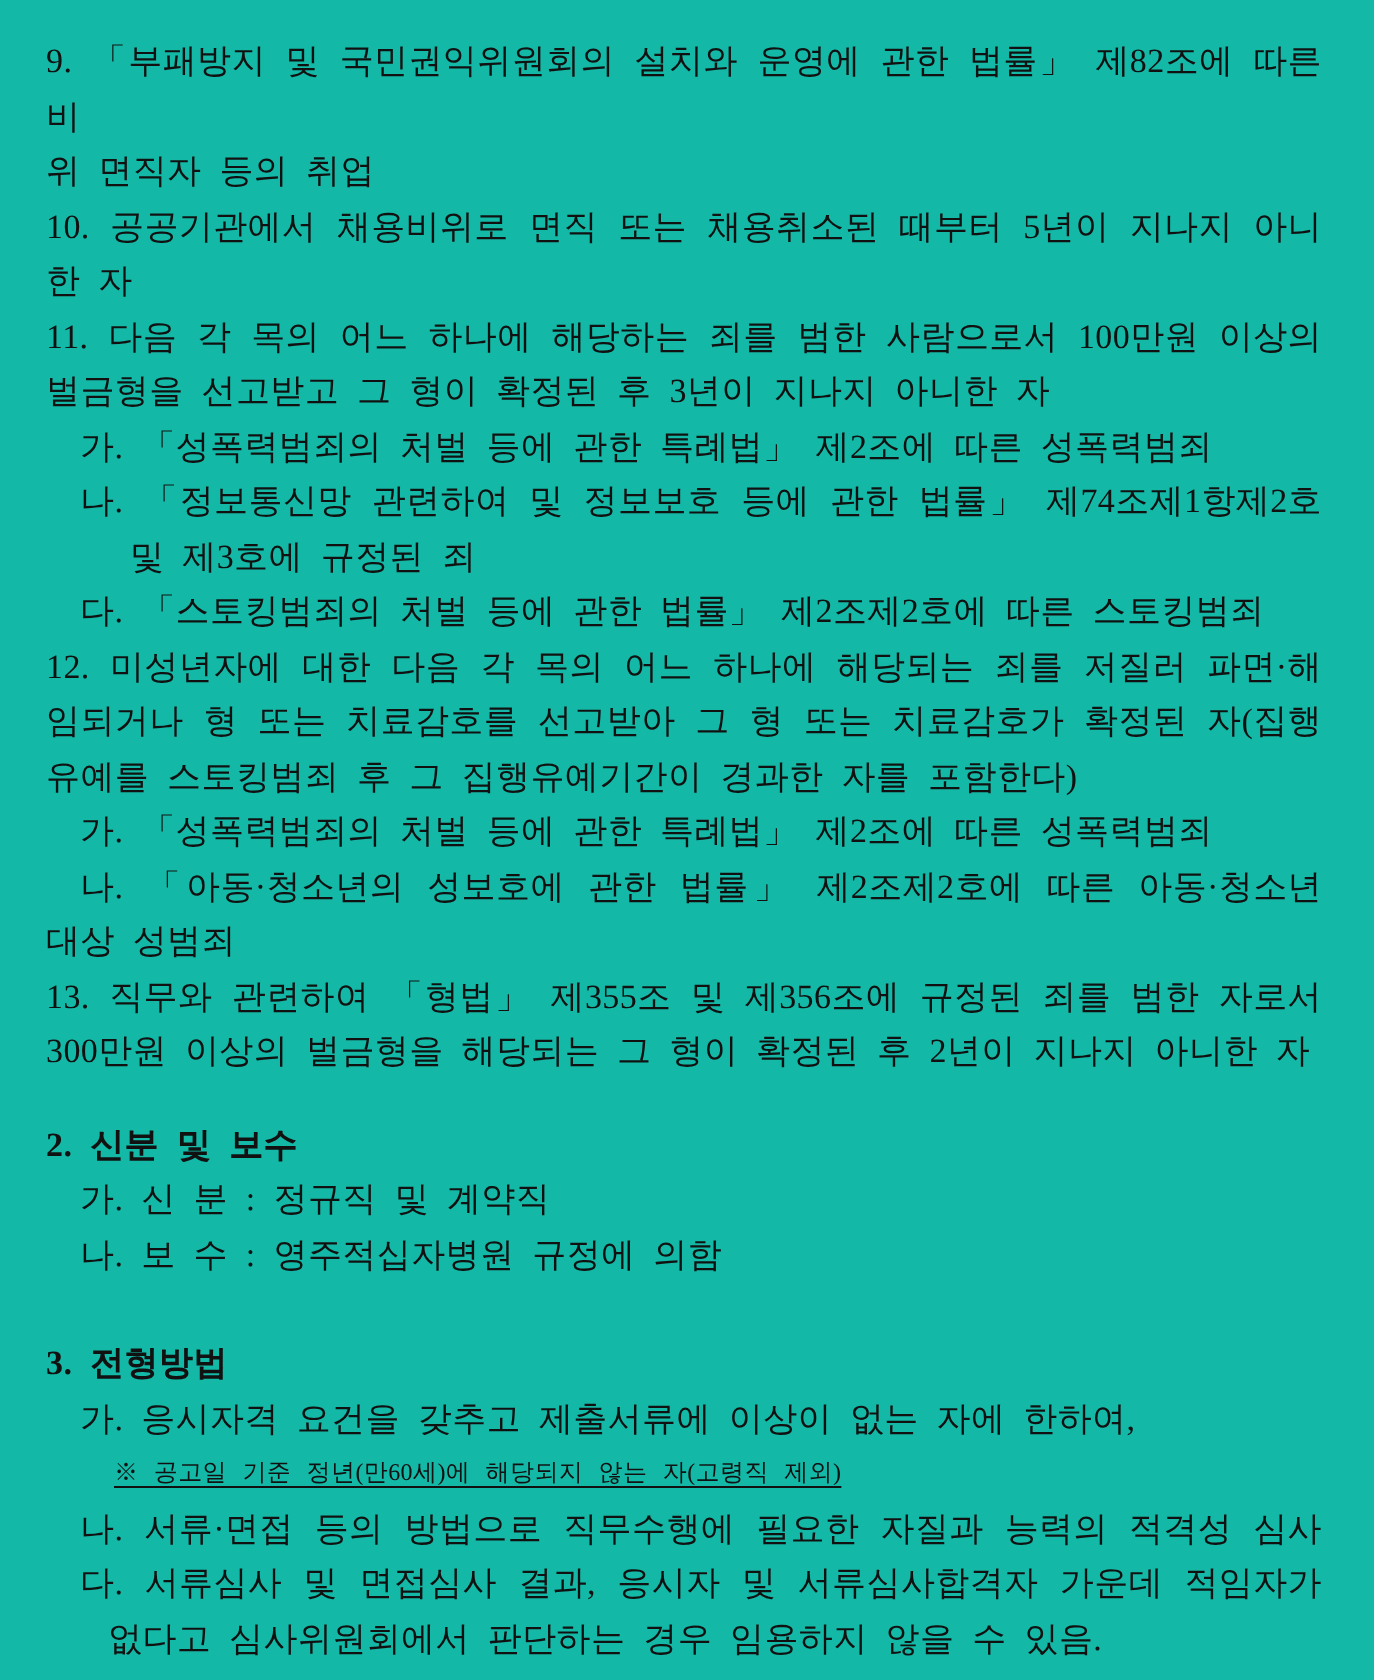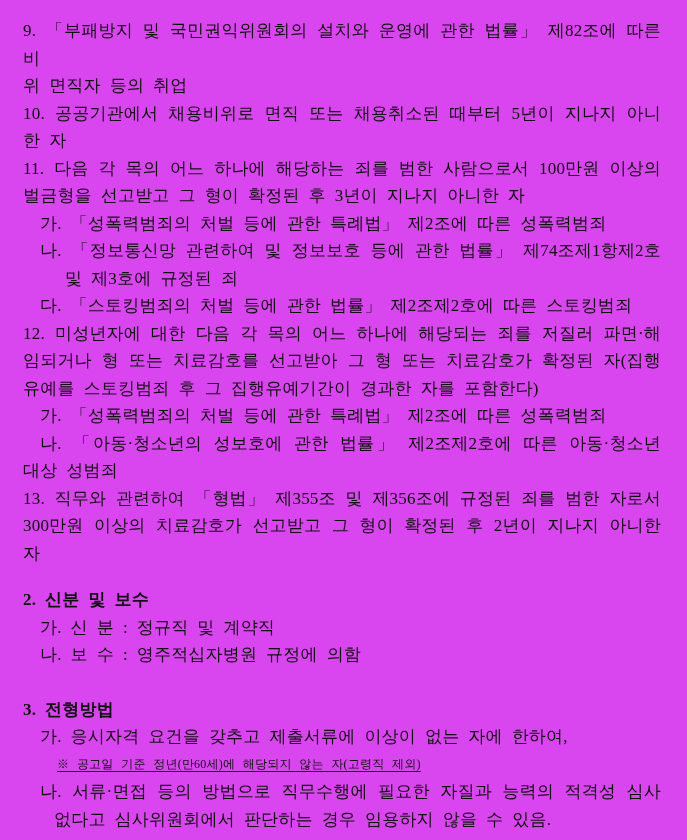--- a/index.html
+++ b/index.html
@@ -5,21 +5,21 @@
   html, body {
     margin: 0;
     padding: 0;
     background: #ffffff;
   }
   .page {
     position: relative;
     box-sizing: border-box;
     width: 687px;
     height: 840px;
-    background: #d946ef;
+    background: #14b8a6;
     color: #111111;
     font-family: "Liberation Serif", "DejaVu Serif", serif;
     padding: 17px 26px 0 23px;
     overflow: hidden;
   }
   .ln {
     font-size: 17px;
     line-height: 27.5px;
     word-spacing: 4.5px;
     letter-spacing: 0.2px;
@@ -59,25 +59,26 @@
   <div class="ln sub j">나. 「정보통신망 관련하여 및 정보보호 등에 관한 법률」 제74조제1항제2호</div>
   <div class="ln sub2">및 제3호에 규정된 죄</div>
   <div class="ln sub">다. 「스토킹범죄의 처벌 등에 관한 법률」 제2조제2호에 따른 스토킹범죄</div>
   <div class="ln j">12. 미성년자에 대한 다음 각 목의 어느 하나에 해당되는 죄를 저질러 파면·해</div>
   <div class="ln j">임되거나 형 또는 치료감호를 선고받아 그 형 또는 치료감호가 확정된 자(집행</div>
   <div class="ln">유예를 스토킹범죄 후 그 집행유예기간이 경과한 자를 포함한다)</div>
   <div class="ln sub">가. 「성폭력범죄의 처벌 등에 관한 특례법」 제2조에 따른 성폭력범죄</div>
   <div class="ln sub j">나. 「아동·청소년의 성보호에 관한 법률」 제2조제2호에 따른 아동·청소년</div>
   <div class="ln">대상 성범죄</div>
   <div class="ln j">13. 직무와 관련하여 「형법」 제355조 및 제356조에 규정된 죄를 범한 자로서</div>
-  <div class="ln">300만원 이상의 치료감호가 선고받고 그 형이 확정된 후 2년이 지나지 아니한 자</div>
+  <div class="ln">300만원 이상의 벌금형을 해당되는 그 형이 확정된 후 2년이 지나지 아니한 자</div>
 
   <div class="ln sec">2. 신분 및 보수</div>
   <div class="ln sub">가. 신 분 : 정규직 및 계약직</div>
   <div class="ln sub">나. 보 수 : 영주적십자병원 규정에 의함</div>
 
   <div class="ln sec sec3">3. 전형방법</div>
   <div class="ln sub">가. 응시자격 요건을 갖추고 제출서류에 이상이 없는 자에 한하여,</div>
   <div class="ln note">※ 공고일 기준 정년(만60세)에 해당되지 않는 자(고령직 제외)</div>
   <div class="ln sub j">나. 서류·면접 등의 방법으로 직무수행에 필요한 자질과 능력의 적격성 심사</div>
+  <div class="ln sub j">다. 서류심사 및 면접심사 결과, 응시자 및 서류심사합격자 가운데 적임자가</div>
   <div class="ln ind1">없다고 심사위원회에서 판단하는 경우 임용하지 않을 수 있음.</div>
 
 </div>
 
 </body></html>

